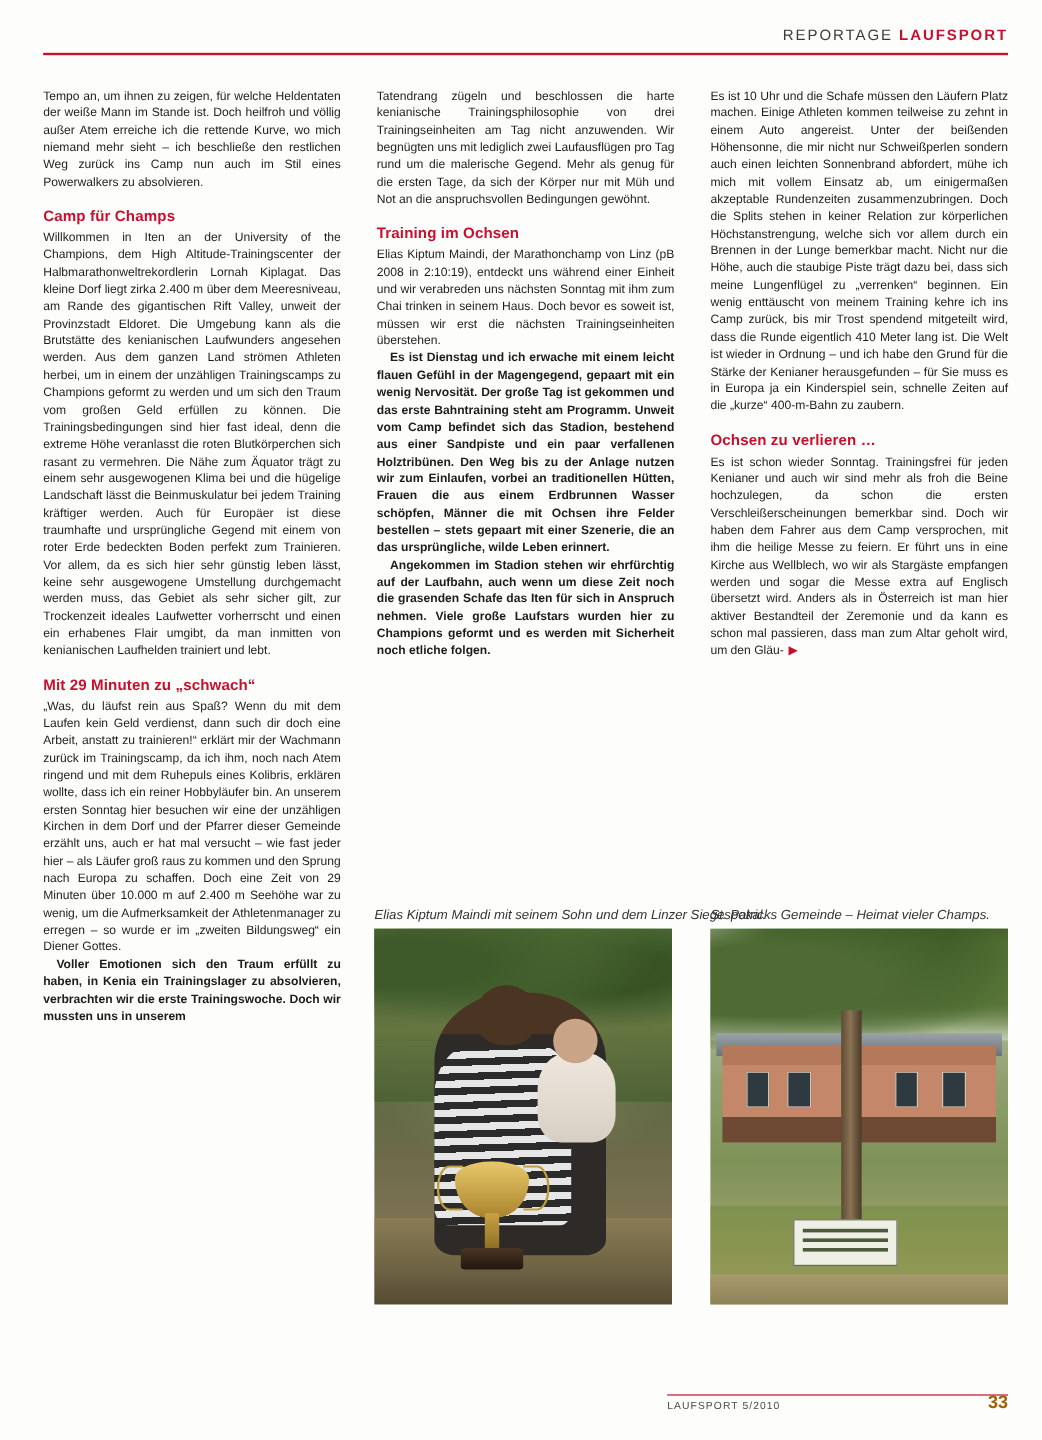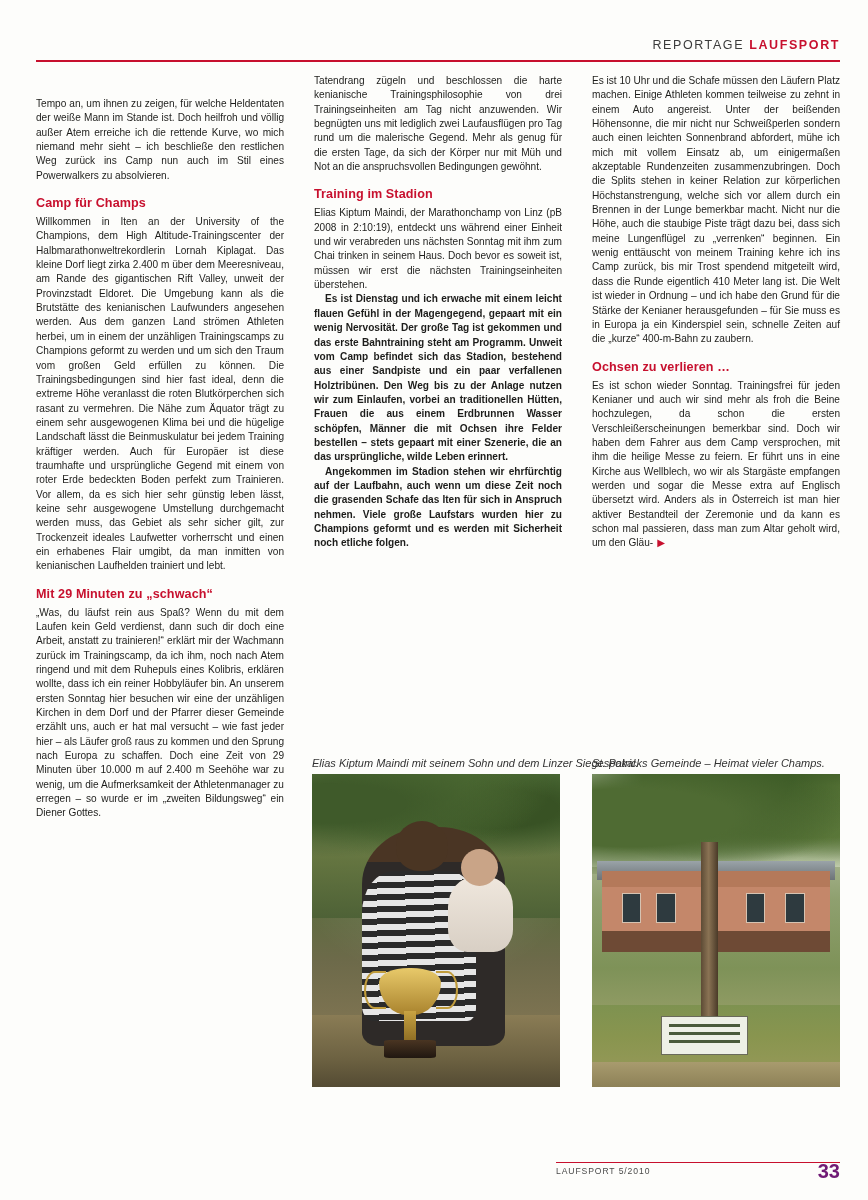--- a/index.html
+++ b/index.html
@@ -19,21 +19,21 @@
     position: relative;
     width: 868px;
     height: 1200px;
     background: #fdfdfb;
     box-sizing: border-box;
   }
 
   
   .header {
     position: absolute;
-    top: 16px;
+    top: 0;
     left: 0;
     right: 0;
     height: 46px;
   }
   .header-rule {
     position: absolute;
     left: 36px;
     right: 28px;
     top: 44px;
     height: 1.6px;
@@ -60,21 +60,21 @@
     top: 74px;
     left: 36px;
     width: 804px;
     height: 1060px;
   }
   .col {
     position: absolute;
     top: 0;
     width: 248px;
   }
-  .col-1 { left: 0; margin-top: 23px; }
+  .col-1 { left: 0; }
   .col-2 { left: 278px; }
   .col-3 { left: 556px; }
 
   p {
     margin: 0;
     font-size: 10.1px;
     line-height: 14.35px;
     text-align: justify;
     text-justify: inter-word;
     hyphens: auto;
@@ -244,23 +244,23 @@
     left: 556px;
     top: 1166px;
     font-size: 8.6px;
     letter-spacing: 0.9px;
     color: #4a4a4a;
   }
   .footer-page {
     position: absolute;
     right: 28px;
     top: 1160px;
-    font-size: 20px;
+    font-size: 15px;
     font-weight: bold;
-    color: #701a75;
+    color: #a16207;
   }
   .arrow {
     display: inline-block;
     margin-left: 4px;
     color: #c7102e;
   }
 </style>
 </head>
 <body>
 
@@ -277,26 +277,27 @@
   <div class="columns">
 
     <div class="col col-1">
       <p>Tempo an, um ihnen zu zeigen, für welche Heldentaten der weiße Mann im Stande ist. Doch heilfroh und völlig außer Atem erreiche ich die rettende Kurve, wo mich niemand mehr sieht – ich beschließe den restlichen Weg zurück ins Camp nun auch im Stil eines Powerwalkers zu absolvieren.</p>
       <div class="sec-gap"></div>
       <h2>Camp für Champs</h2>
       <p>Willkommen in Iten an der University of the Champions, dem High Altitude-Trainingscenter der Halbmarathonweltrekordlerin Lornah Kiplagat. Das kleine Dorf liegt zirka 2.400 m über dem Meeresniveau, am Rande des gigantischen Rift Valley, unweit der Provinzstadt Eldoret. Die Umgebung kann als die Brutstätte des kenianischen Laufwunders angesehen werden. Aus dem ganzen Land strömen Athleten herbei, um in einem der unzähligen Trainingscamps zu Champions geformt zu werden und um sich den Traum vom großen Geld erfüllen zu können. Die Trainingsbedingungen sind hier fast ideal, denn die extreme Höhe veranlasst die roten Blutkörperchen sich rasant zu vermehren. Die Nähe zum Äquator trägt zu einem sehr ausgewogenen Klima bei und die hügelige Landschaft lässt die Beinmuskulatur bei jedem Training kräftiger werden. Auch für Europäer ist diese traumhafte und ursprüngliche Gegend mit einem von roter Erde bedeckten Boden perfekt zum Trainieren. Vor allem, da es sich hier sehr günstig leben lässt, keine sehr ausgewogene Umstellung durchgemacht werden muss, das Gebiet als sehr sicher gilt, zur Trockenzeit ideales Laufwetter vorherrscht und einen ein erhabenes Flair umgibt, da man inmitten von kenianischen Laufhelden trainiert und lebt.</p>
       <div class="sec-gap"></div>
       <h2>Mit 29 Minuten zu „schwach“</h2>
       <p>„Was, du läufst rein aus Spaß? Wenn du mit dem Laufen kein Geld verdienst, dann such dir doch eine Arbeit, anstatt zu trainieren!“ erklärt mir der Wachmann zurück im Trainingscamp, da ich ihm, noch nach Atem ringend und mit dem Ruhepuls eines Kolibris, erklären wollte, dass ich ein reiner Hobbyläufer bin. An unserem ersten Sonntag hier besuchen wir eine der unzähligen Kirchen in dem Dorf und der Pfarrer dieser Gemeinde erzählt uns, auch er hat mal versucht – wie fast jeder hier – als Läufer groß raus zu kommen und den Sprung nach Europa zu schaffen. Doch eine Zeit von 29 Minuten über 10.000 m auf 2.400 m Seehöhe war zu wenig, um die Aufmerksamkeit der Athletenmanager zu erregen – so wurde er im „zweiten Bildungsweg“ ein Diener Gottes.</p>
+      <p class="indent">Voller Emotionen sich den Traum erfüllt zu haben, in Kenia ein Trainingslager zu absolvieren, verbrachten wir die erste Trainingswoche. Doch wir mussten uns in unserem</p>
     </div>
 
     <div class="col col-2">
       <p>Tatendrang zügeln und beschlossen die harte kenianische Trainingsphilosophie von drei Trainingseinheiten am Tag nicht anzuwenden. Wir begnügten uns mit lediglich zwei Laufausflügen pro Tag rund um die malerische Gegend. Mehr als genug für die ersten Tage, da sich der Körper nur mit Müh und Not an die anspruchsvollen Bedingungen gewöhnt.</p>
       <div class="sec-gap"></div>
-      <h2>Training im Stadion</h2>
+      <h2>Training im Ochsen</h2>
       <p>Elias Kiptum Maindi, der Marathonchamp von Linz (pB 2008 in 2:10:19), entdeckt uns während einer Einheit und wir verabreden uns nächsten Sonntag mit ihm zum Chai trinken in seinem Haus. Doch bevor es soweit ist, müssen wir erst die nächsten Trainingseinheiten überstehen.</p>
       <p class="indent">Es ist Dienstag und ich erwache mit einem leicht flauen Gefühl in der Magengegend, gepaart mit ein wenig Nervosität. Der große Tag ist gekommen und das erste Bahntraining steht am Programm. Unweit vom Camp befindet sich das Stadion, bestehend aus einer Sandpiste und ein paar verfallenen Holztribünen. Den Weg bis zu der Anlage nutzen wir zum Einlaufen, vorbei an traditionellen Hütten, Frauen die aus einem Erdbrunnen Wasser schöpfen, Männer die mit Ochsen ihre Felder bestellen – stets gepaart mit einer Szenerie, die an das ursprüngliche, wilde Leben erinnert.</p>
       <p class="indent">Angekommen im Stadion stehen wir ehrfürchtig auf der Laufbahn, auch wenn um diese Zeit noch die grasenden Schafe das Iten für sich in Anspruch nehmen. Viele große Laufstars wurden hier zu Champions geformt und es werden mit Sicherheit noch etliche folgen.</p>
     </div>
 
     <div class="col col-3">
       <p>Es ist 10 Uhr und die Schafe müssen den Läufern Platz machen. Einige Athleten kommen teilweise zu zehnt in einem Auto angereist. Unter der beißenden Höhensonne, die mir nicht nur Schweißperlen sondern auch einen leichten Sonnenbrand abfordert, mühe ich mich mit vollem Einsatz ab, um einigermaßen akzeptable Rundenzeiten zusammenzubringen. Doch die Splits stehen in keiner Relation zur körperlichen Höchstanstrengung, welche sich vor allem durch ein Brennen in der Lunge bemerkbar macht. Nicht nur die Höhe, auch die staubige Piste trägt dazu bei, dass sich meine Lungenflügel zu „verrenken“ beginnen. Ein wenig enttäuscht von meinem Training kehre ich ins Camp zurück, bis mir Trost spendend mitgeteilt wird, dass die Runde eigentlich 410 Meter lang ist. Die Welt ist wieder in Ordnung – und ich habe den Grund für die Stärke der Kenianer herausgefunden – für Sie muss es in Europa ja ein Kinderspiel sein, schnelle Zeiten auf die „kurze“ 400-m-Bahn zu zaubern.</p>
       <div class="sec-gap"></div>
       <h2>Ochsen zu verlieren …</h2>
       <p><span>Es ist schon wieder Sonntag. Trainingsfrei für jeden Kenianer und auch wir sind mehr als froh die Beine hochzulegen, da schon die ersten Verschleißerscheinungen bemerkbar sind. Doch wir haben dem Fahrer aus dem Camp versprochen, mit ihm die heilige Messe zu feiern. Er führt uns in eine Kirche aus Wellblech, wo wir als Stargäste empfangen werden und sogar die Messe extra auf Englisch übersetzt wird. Anders als in Österreich ist man hier aktiver Bestandteil der Zeremonie und da kann es schon mal passieren, dass man zum Altar geholt wird, um den Gläu-</span><span class="arrow">▶</span></p>

